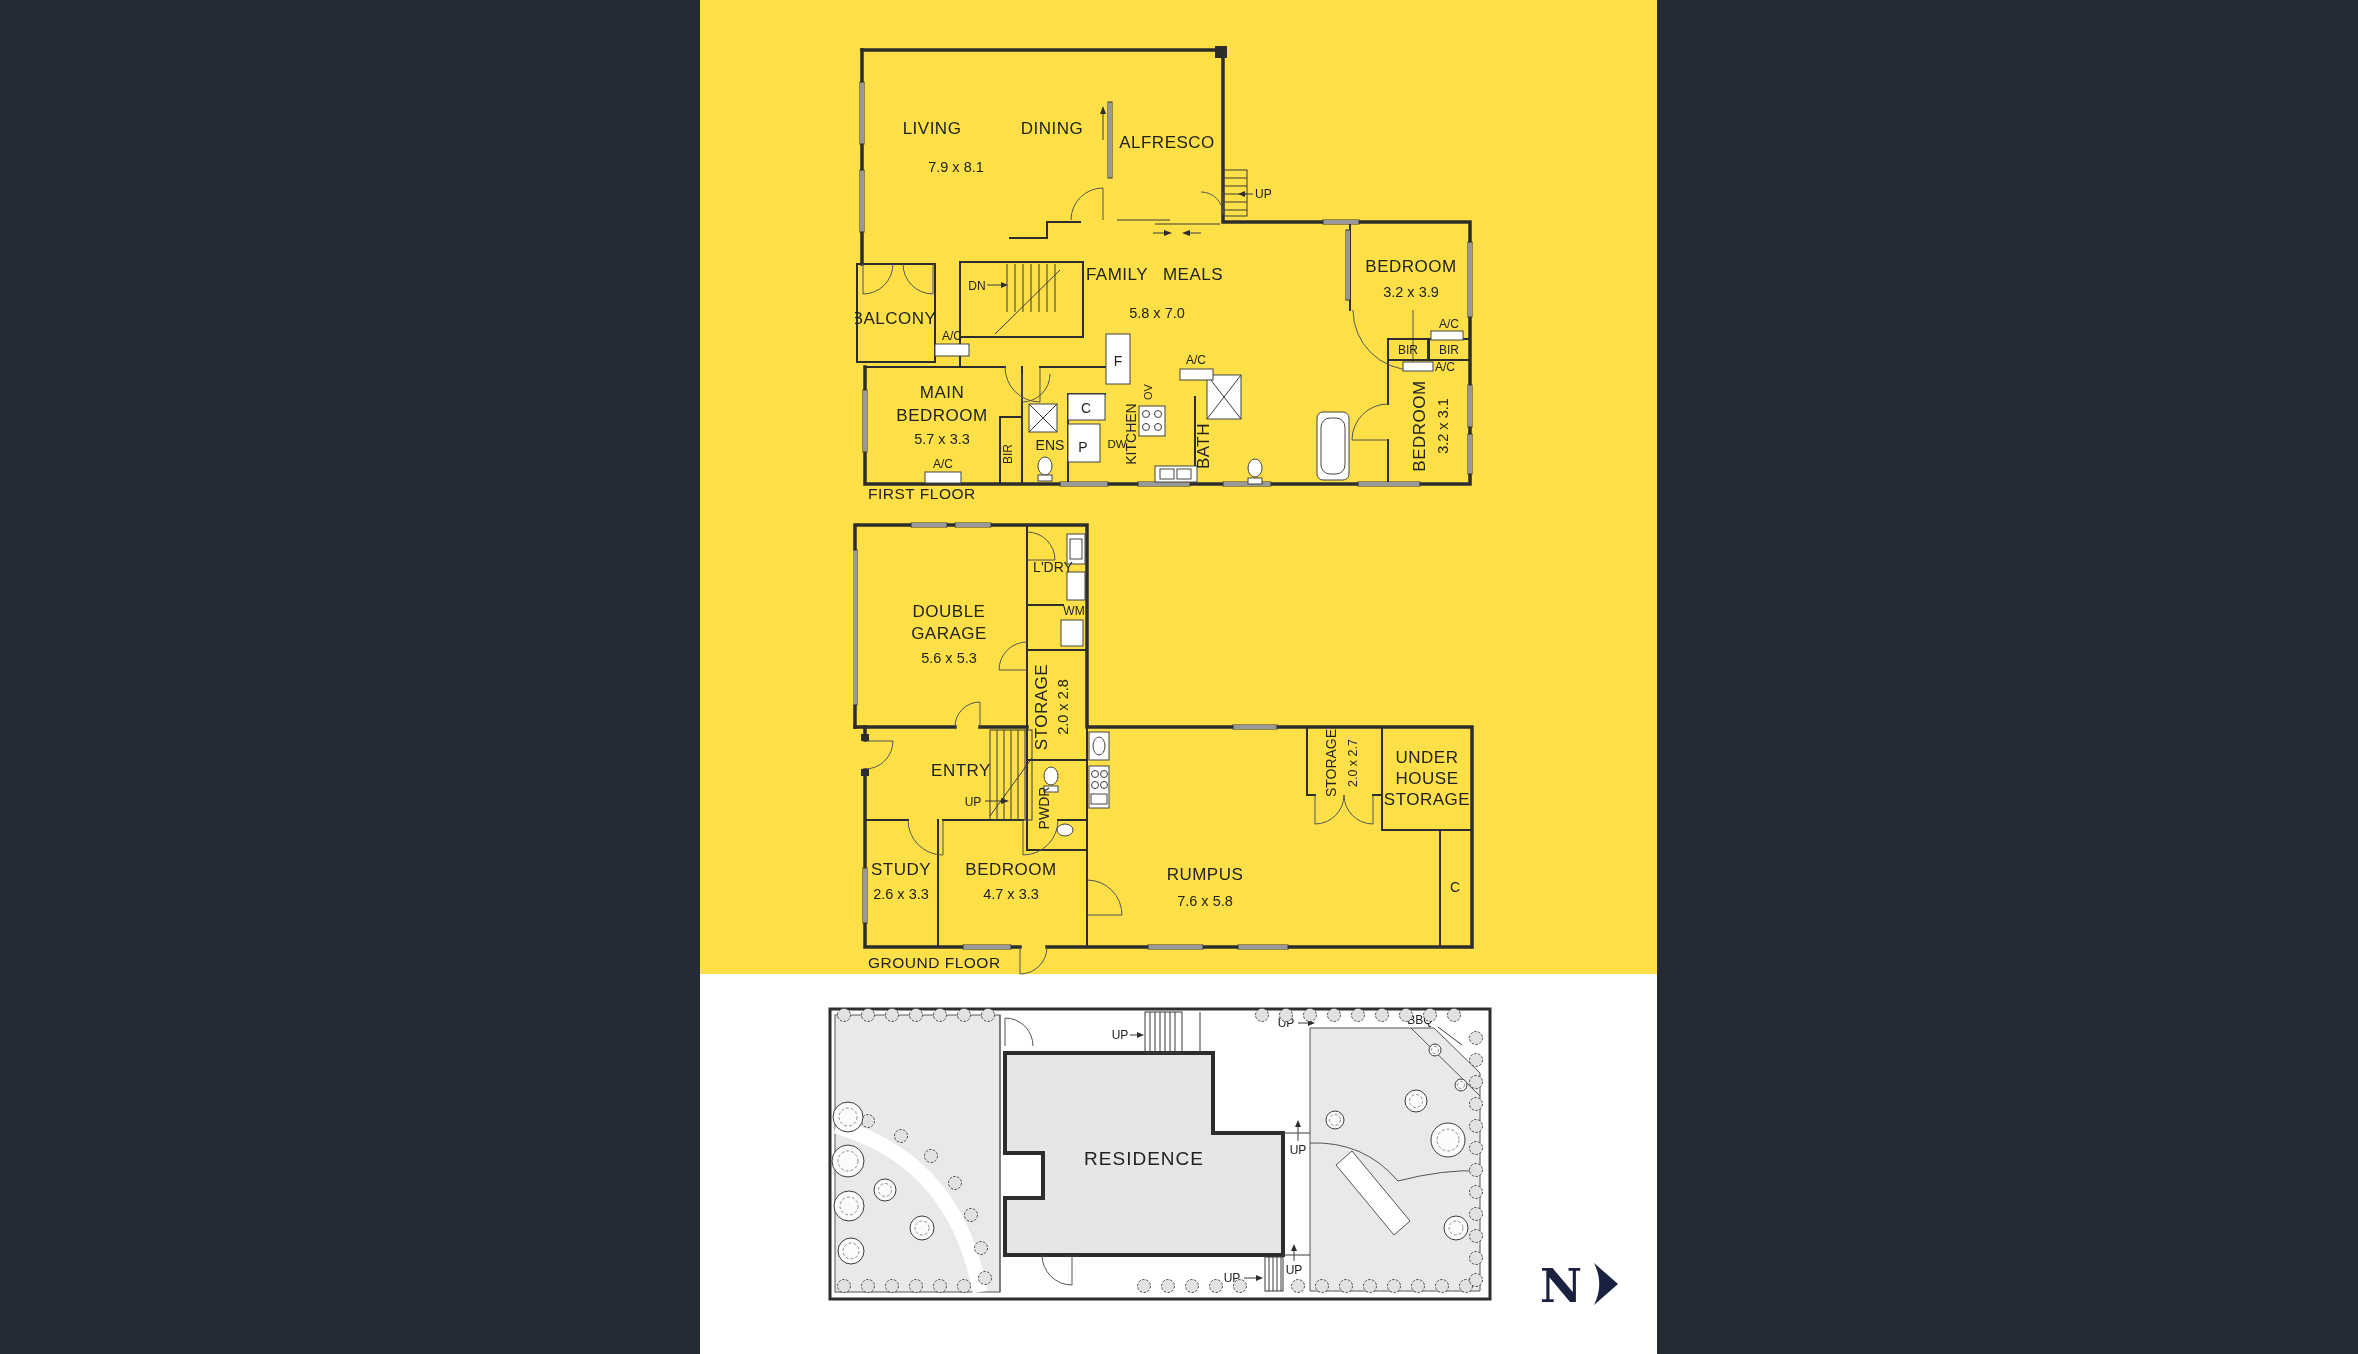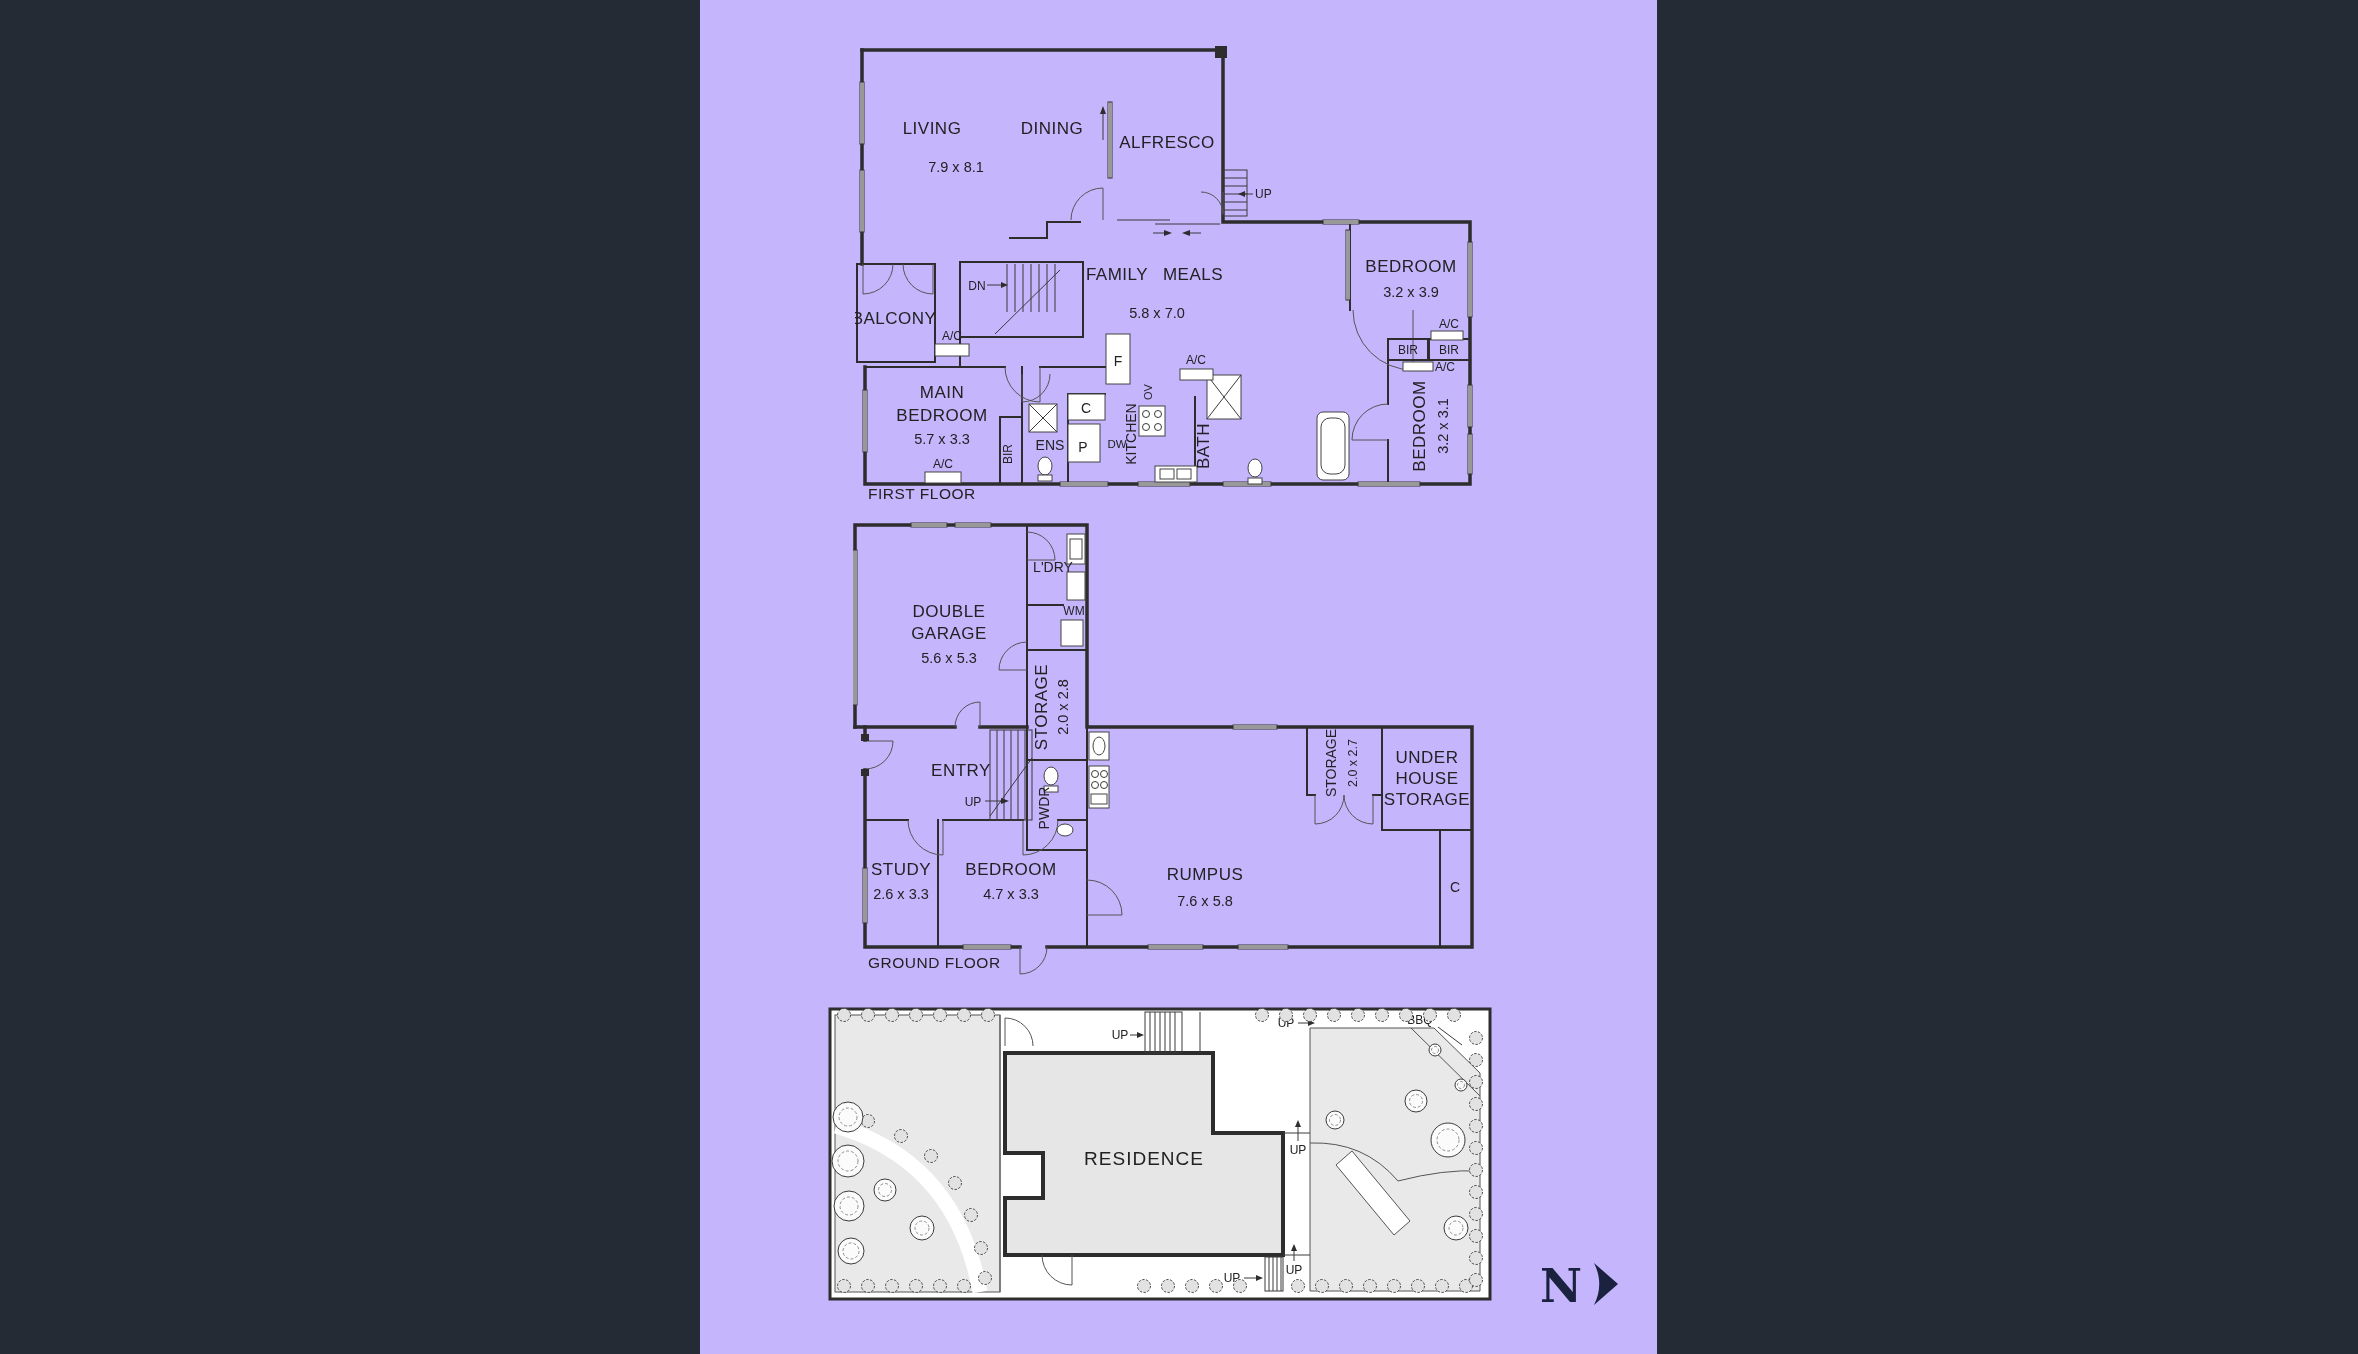--- a/index.html
+++ b/index.html
@@ -1,21 +1,21 @@
 <!DOCTYPE html>
 <html><head>
 <meta charset="utf-8">
 <style>
   html,body{margin:0;padding:0;background:#ffffff;}
   body{width:2358px;height:1354px;position:relative;overflow:hidden;
        font-family:"Liberation Sans", sans-serif;}
   .sidebar{position:absolute;top:0;height:1354px;background:#252b35;}
   #sidebar-left{left:0;width:700px;}
   #sidebar-right{left:1657px;width:701px;}
-  #content{position:absolute;left:700px;top:0;width:957px;height:1354px;background:#c4b5fd;}
+  #content{position:absolute;left:700px;top:0;width:957px;height:974px;background:#fde047;}
   .plan{position:absolute;}
   
   svg text{font-family:"Liberation Sans", sans-serif;fill:#222;}
   .w{stroke:#2d2d2d;stroke-width:3.5;fill:none;stroke-linecap:square;}
   .w2{stroke:#2d2d2d;stroke-width:2;fill:none;stroke-linecap:square;}
   .t{stroke:#3a3a3a;stroke-width:1;fill:none;}
   .arc{stroke:#555;stroke-width:1;fill:none;}
   .fix{stroke:#444;stroke-width:1;fill:#ffffff;}
   .acbox{stroke:#444;stroke-width:1;fill:#ffffff;}
   .win-r{fill:#ffffff;stroke:#333;stroke-width:1;}

